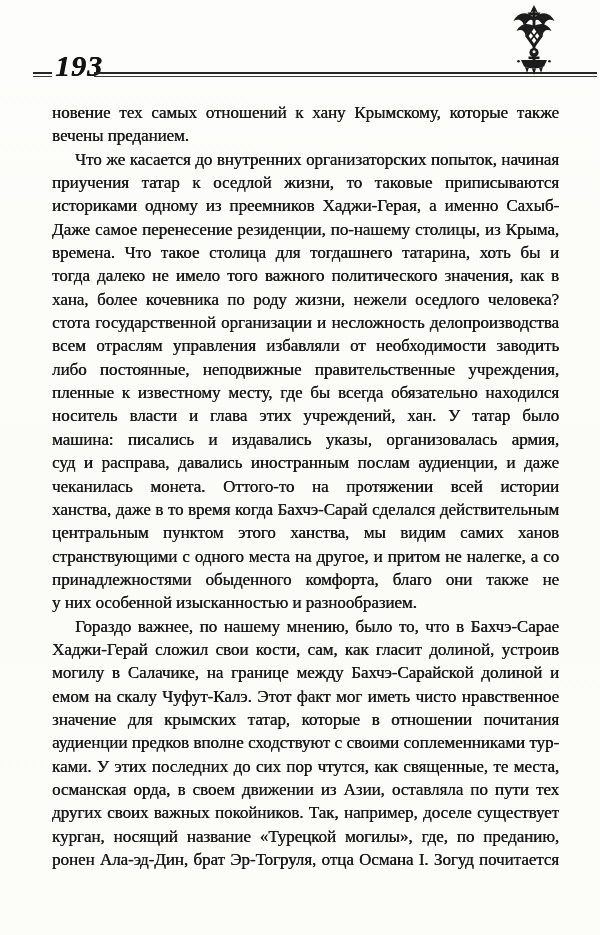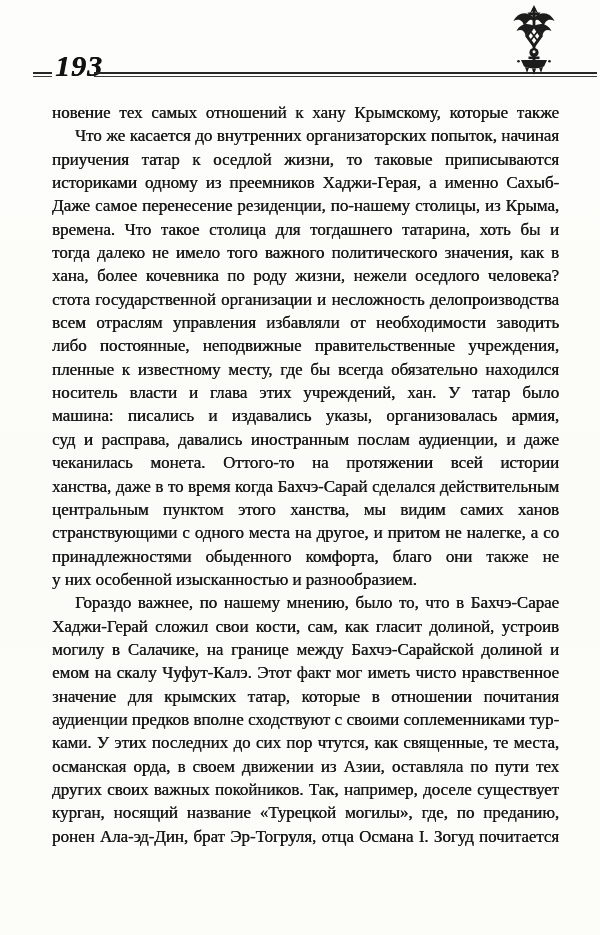--- a/index.html
+++ b/index.html
@@ -110,20 +110,21 @@
 
       <path d="M13 62 L15 68 L17 62.8 Z"></path>
       <path d="M20 63.5 L22 70 L24 63.5 Z"></path>
       <path d="M27 62.8 L29 68 L31 62 Z"></path>
     </g>
   </svg>
 
   <div class="text-block">
       <div class="paragraph">
         <div class="line">новение тех самых отношений к хану Крымскому, которые также увеко-</div>
+        <div class="line end">вечены преданием.</div>
       </div>
       <div class="paragraph">
         <div class="line indent">Что же касается до внутренних организаторских попыток, начиная с</div>
         <div class="line">приучения татар к оседлой жизни, то таковые приписываются татарскими</div>
         <div class="line">историками одному из преемников Хаджи-Герая, а именно Сахыб-Гераю⁷⁰⁰.</div>
         <div class="line">Даже самое перенесение резиденции, по-нашему столицы, из Крыма, т.е.</div>
         <div class="line">времена. Что такое столица для тогдашнего татарина, хоть бы и самого</div>
         <div class="line">тогда далеко не имело того важного политического значения, как в наши</div>
         <div class="line">хана, более кочевника по роду жизни, нежели оседлого человека? Про-</div>
         <div class="line">стота государственной организации и несложность делопроизводства по</div>

